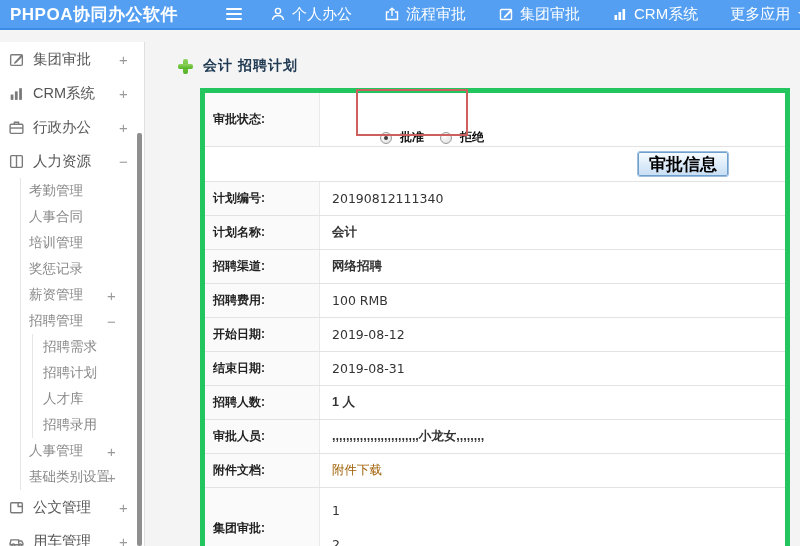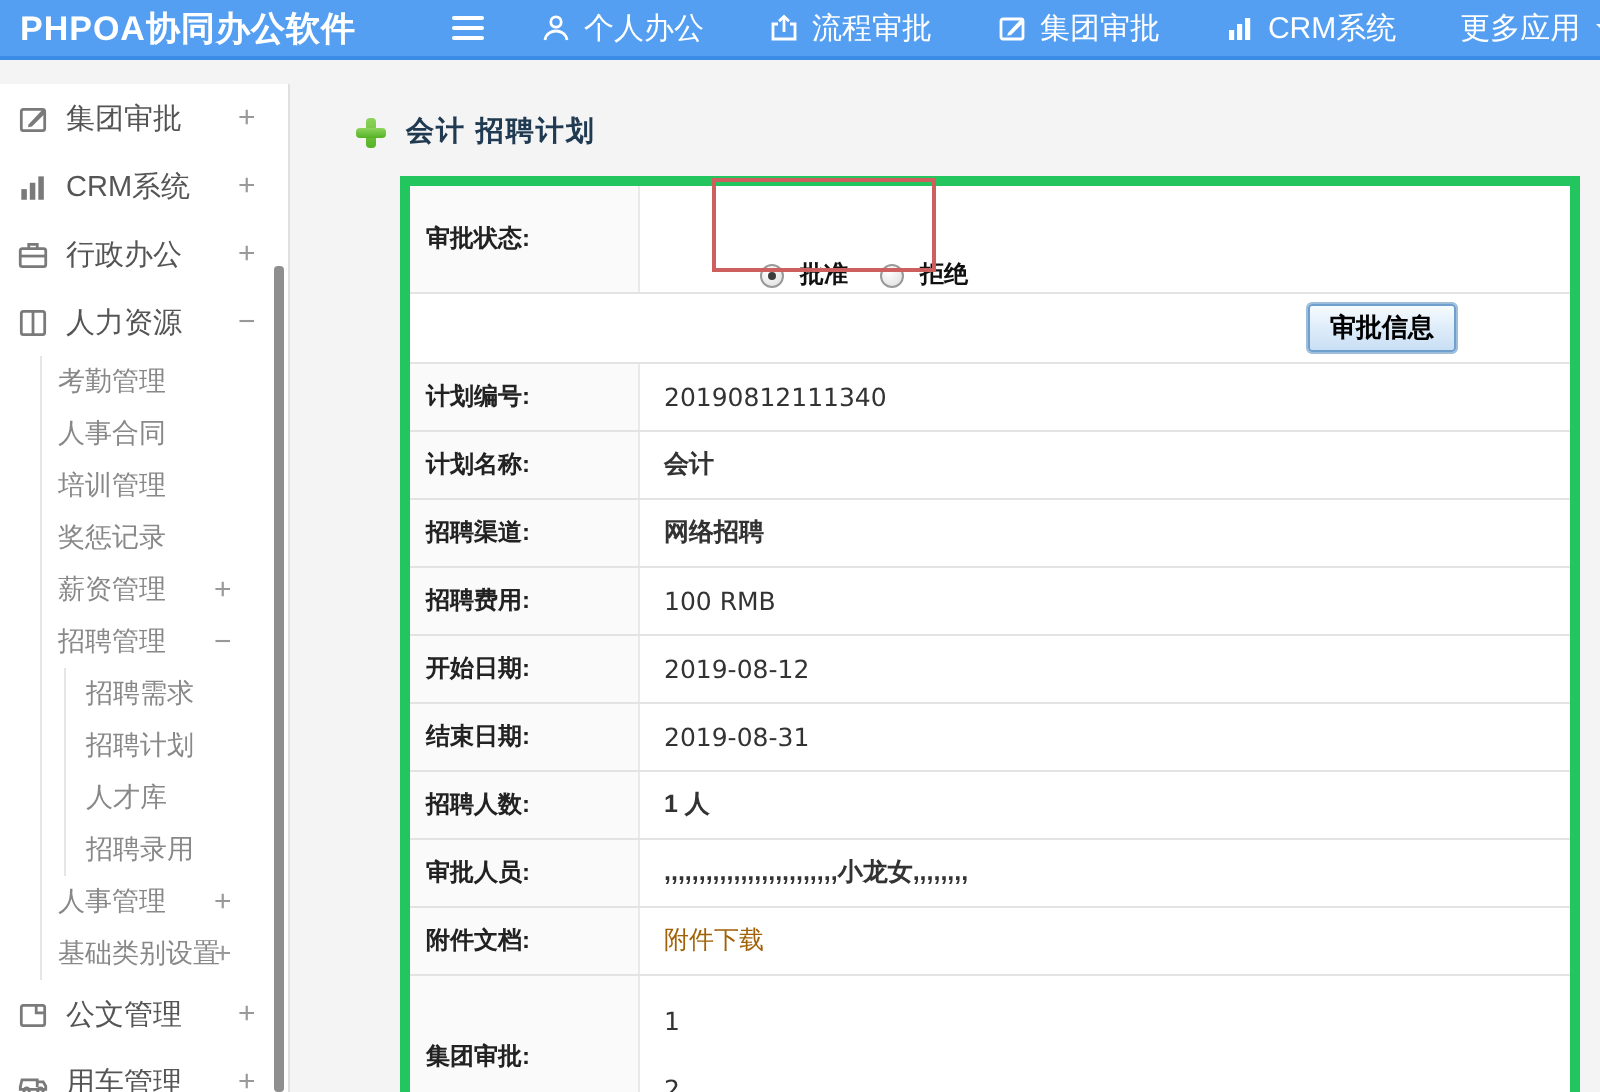--- a/index.html
+++ b/index.html
@@ -53,21 +53,21 @@
   .row:last-child { border-bottom:none; }
   .cell-label { width:115px; flex:0 0 auto; background:#fafafa; border-right:1px solid #e9e9e9;
     display:flex; align-items:center; padding-left:8px;
     font-size:12px; font-weight:bold; color:#222; }
   .cell-value { flex:1; display:flex; align-items:center; padding-left:12px;
     font-size:12.5px; color:#333; }
   .cell-value.b { font-weight:bold; }
   .status-row { min-height:31px; }
   .button-row { min-height:35px; display:flex; align-items:center; justify-content:flex-end;
     padding-right:57px; background:#fff; }
-  .approve-btn { height:24px; padding:0 10px; font-size:13px; font-weight:bold; color:#000;
+  .approve-btn { height:24px; padding:0 10px; font-size:17px; font-weight:bold; color:#000;
     font-family:inherit; background:linear-gradient(180deg,#f6fbff 0%,#dcebf9 55%,#c9dff4 100%);
     border:1px solid #6f9fcd; outline:1px solid #9dbddb; border-radius:2px; cursor:pointer;text-align:center; }
   .radio-group { display:flex; align-items:center; margin-left:48px; gap:16px;margin-top:36px; }
   .radio-opt { display:flex; align-items:center; gap:8px; cursor:pointer; }
   .radio-circle { width:12px; height:12px; border-radius:50%; border:1px solid #9a9a9a;
     background:radial-gradient(circle at 35% 30%,#fff,#ddd); position:relative; }
   .radio-opt.checked .radio-circle::after { content:""; position:absolute; left:3px; top:3px;
     width:4px; height:4px; border-radius:50%; background:#3c3c3c; }
   .radio-label { font-size:12px; font-weight:bold; color:#111; }
   .red-box { position:absolute; left:151px; top:-4px; width:112px; height:47px;

